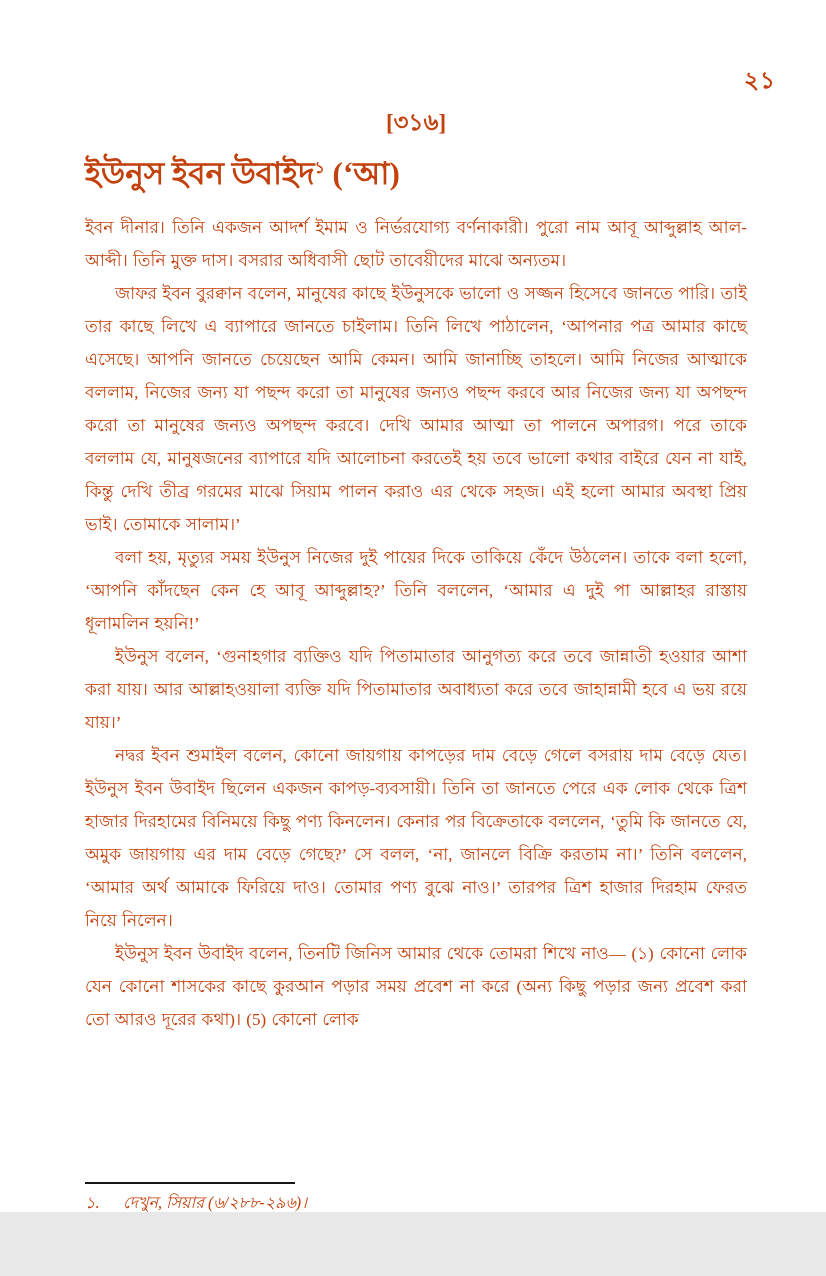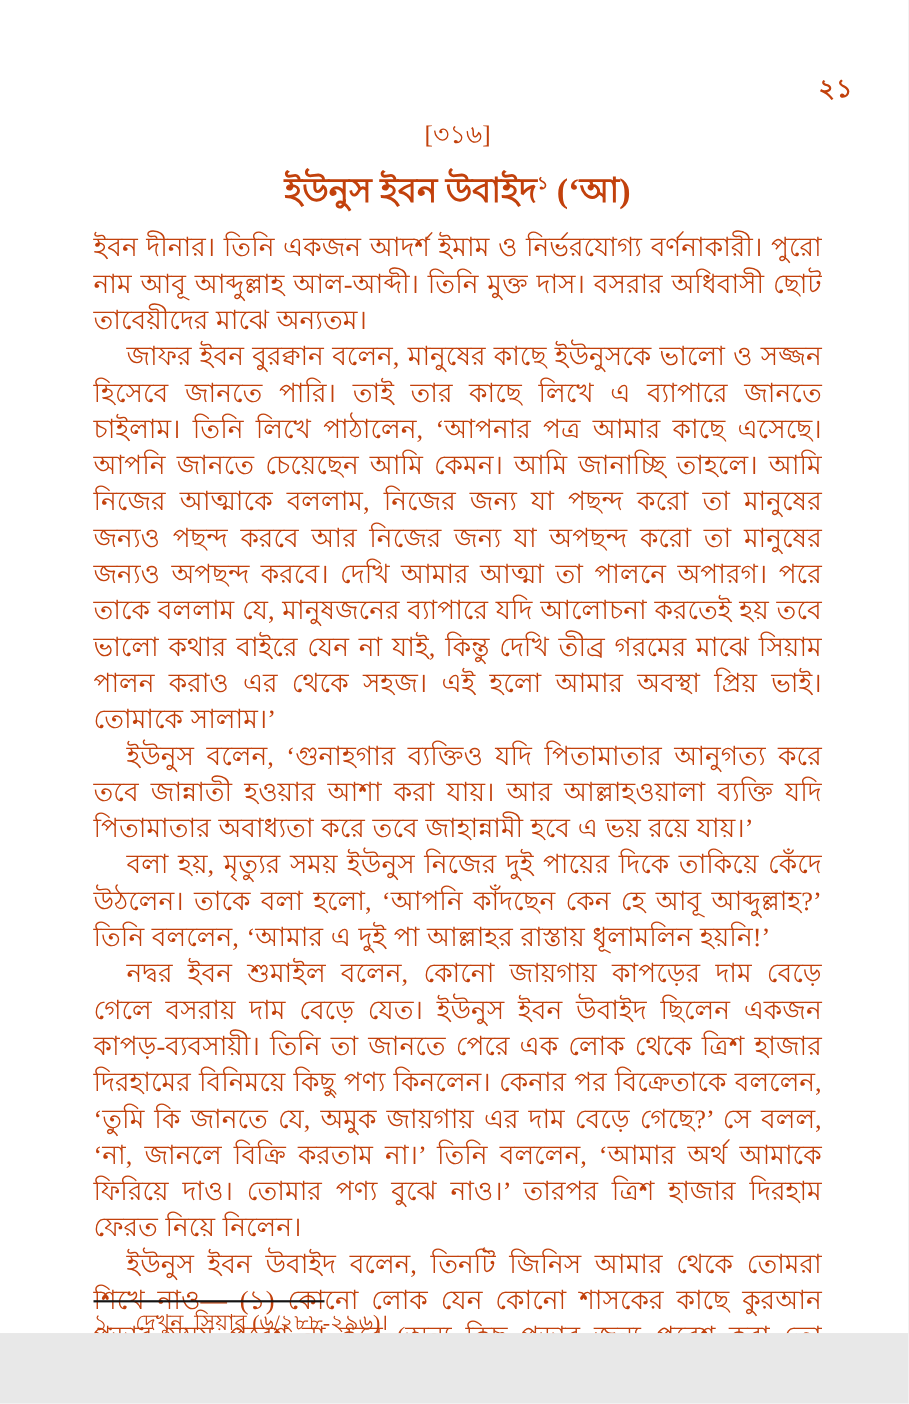--- a/index.html
+++ b/index.html
@@ -27,37 +27,37 @@
   }
   .content {
     position: absolute;
     left: 85px;
     top: 104px;
     width: 662px;
   }
   .section-header {
     text-align: center;
     font-size: 23px;
-    font-weight: normal;
+    font-weight: bold;
     margin: 0 0 4px 0;
   }
   .title {
-    text-align: center;
+    text-align: left;
     font-size: 31px;
     font-weight: bold;
     margin: 0 0 16px 0;
     line-height: 42px;
   }
   .title sup {
     font-size: 16px;
     font-weight: bold;
   }
   .body-text p {
     margin: 0;
-    font-size: 24px;
+    font-size: 17px;
     line-height: 33px;
     text-align: justify;
     text-indent: 30px;
     word-spacing: 1px;
   }
   .body-text p.flush {
     text-indent: 0;
   }
   .footnote-rule {
     position: absolute;
@@ -65,22 +65,23 @@
     top: 1182px;
     width: 210px;
     height: 0;
     border-top: 2px solid #151515;
   }
   .footnote {
     position: absolute;
     left: 85px;
     top: 1188px;
     width: 662px;
-    font-size: 20px;
+    font-size: 16px;
     line-height: 30px;
+    font-style: italic;
   }
   .footnote .fn-marker {
     display: inline-block;
     min-width: 38px;
   }
 </style>
 </head>
 <body>
 
 <div class="sheet">
@@ -89,22 +90,22 @@
 
   <div class="content">
 
     <div class="section-header">[৩১৬]</div>
 
     <h1 class="title"><span>ইউনুস ইবন উবাইদ</span><sup>১</sup><span> (‘আ)</span></h1>
 
     <div class="body-text">
       <p class="flush">ইবন দীনার। তিনি একজন আদর্শ ইমাম ও নির্ভরযোগ্য বর্ণনাকারী। পুরো নাম আবূ আব্দুল্লাহ আল-আব্দী। তিনি মুক্ত দাস। বসরার অধিবাসী ছোট তাবেয়ীদের মাঝে অন্যতম।</p>
       <p>জাফর ইবন বুরক্বান বলেন, মানুষের কাছে ইউনুসকে ভালো ও সজ্জন হিসেবে জানতে পারি। তাই তার কাছে লিখে এ ব্যাপারে জানতে চাইলাম। তিনি লিখে পাঠালেন, ‘আপনার পত্র আমার কাছে এসেছে। আপনি জানতে চেয়েছেন আমি কেমন। আমি জানাচ্ছি তাহলে। আমি নিজের আত্মাকে বললাম, নিজের জন্য যা পছন্দ করো তা মানুষের জন্যও পছন্দ করবে আর নিজের জন্য যা অপছন্দ করো তা মানুষের জন্যও অপছন্দ করবে। দেখি আমার আত্মা তা পালনে অপারগ। পরে তাকে বললাম যে, মানুষজনের ব্যাপারে যদি আলোচনা করতেই হয় তবে ভালো কথার বাইরে যেন না যাই, কিন্তু দেখি তীব্র গরমের মাঝে সিয়াম পালন করাও এর থেকে সহজ। এই হলো আমার অবস্থা প্রিয় ভাই। তোমাকে সালাম।’</p>
+      <p>বলা হয়, মৃত্যুর সময় ইউনুস নিজের দুই পায়ের দিকে তাকিয়ে কেঁদে উঠলেন। তাকে বলা হলো, ‘আপনি কাঁদছেন কেন হে আবূ আব্দুল্লাহ?’ তিনি বললেন, ‘আমার এ দুই পা আল্লাহর রাস্তায় ধূলামলিন হয়নি!’</p>
       <p>ইউনুস বলেন, ‘গুনাহগার ব্যক্তিও যদি পিতামাতার আনুগত্য করে তবে জান্নাতী হওয়ার আশা করা যায়। আর আল্লাহওয়ালা ব্যক্তি যদি পিতামাতার অবাধ্যতা করে তবে জাহান্নামী হবে এ ভয় রয়ে যায়।’</p>
-      <p>বলা হয়, মৃত্যুর সময় ইউনুস নিজের দুই পায়ের দিকে তাকিয়ে কেঁদে উঠলেন। তাকে বলা হলো, ‘আপনি কাঁদছেন কেন হে আবূ আব্দুল্লাহ?’ তিনি বললেন, ‘আমার এ দুই পা আল্লাহর রাস্তায় ধূলামলিন হয়নি!’</p>
       <p>নদ্বর ইবন শুমাইল বলেন, কোনো জায়গায় কাপড়ের দাম বেড়ে গেলে বসরায় দাম বেড়ে যেত। ইউনুস ইবন উবাইদ ছিলেন একজন কাপড়-ব্যবসায়ী। তিনি তা জানতে পেরে এক লোক থেকে ত্রিশ হাজার দিরহামের বিনিময়ে কিছু পণ্য কিনলেন। কেনার পর বিক্রেতাকে বললেন, ‘তুমি কি জানতে যে, অমুক জায়গায় এর দাম বেড়ে গেছে?’ সে বলল, ‘না, জানলে বিক্রি করতাম না।’ তিনি বললেন, ‘আমার অর্থ আমাকে ফিরিয়ে দাও। তোমার পণ্য বুঝে নাও।’ তারপর ত্রিশ হাজার দিরহাম ফেরত নিয়ে নিলেন।</p>
       <p>ইউনুস ইবন উবাইদ বলেন, তিনটি জিনিস আমার থেকে তোমরা শিখে নাও— (১) কোনো লোক যেন কোনো শাসকের কাছে কুরআন পড়ার সময় প্রবেশ না করে (অন্য কিছু পড়ার জন্য প্রবেশ করা তো আরও দূরের কথা)। (5) কোনো লোক</p>
     </div>
 
   </div>
 
   <div class="footnote-rule"></div>
 
   <div class="footnote"><span class="fn-marker">১.</span><span>দেখুন, সিয়ার (৬/২৮৮-২৯৬)।</span></div>
 

